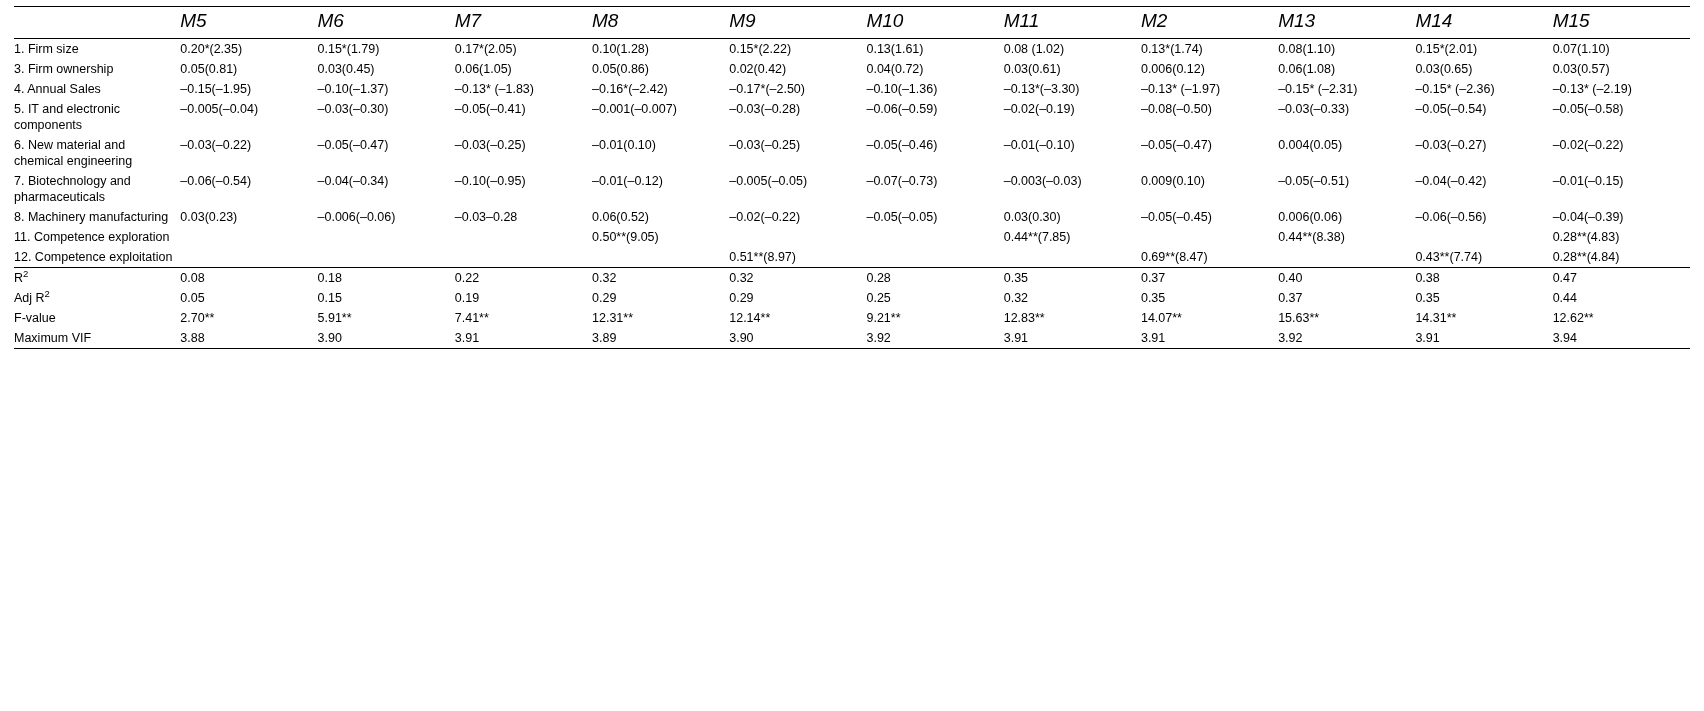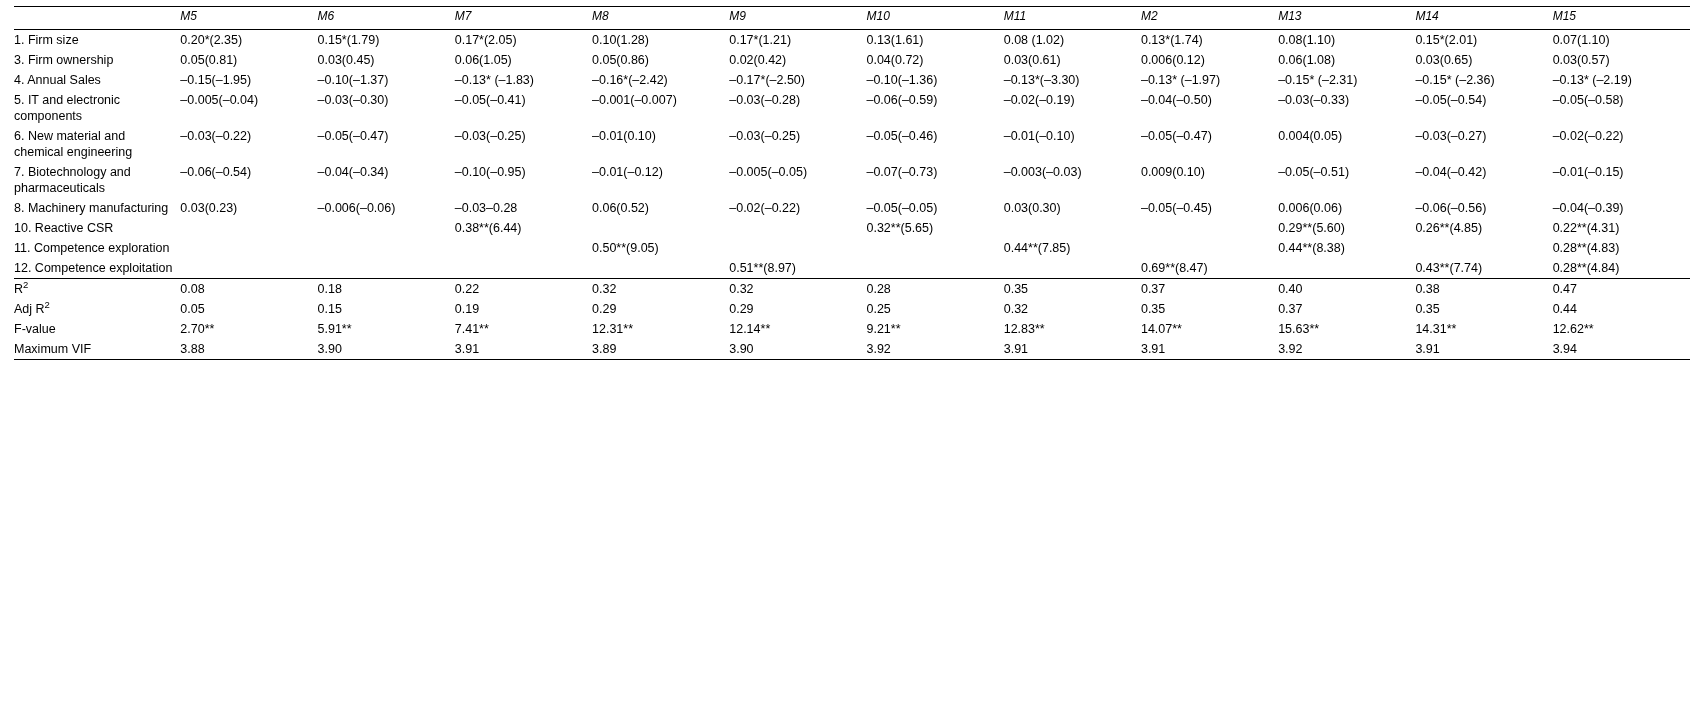--- a/index.html
+++ b/index.html
@@ -33,21 +33,21 @@
     vertical-align: top;
     padding: 2px 4px 2px 0;
     font-weight: normal;
   }
   
   col.c-label { width: 166px; }
   col.c-model { width: 137px; }
 
   thead tr.head-row th {
     font-style: italic;
-    font-size: 12px;
+    font-size: 19px;
     padding-bottom: 5px;
     padding-top: 2px;
   }
   thead tr.head-row th.rowlabel {
     font-style: normal;
   }
   
   tr.top-rule td, tr.top-rule th { border-top: 1.6px solid #000; }
   tr.head-row th { border-top: 1.6px solid #000; }
   .rule-thin { border-bottom: 1px solid #000; }
@@ -98,21 +98,21 @@
       </tr>
     </thead>
     <tbody>
 
       <tr class="first-body">
         <td class="rowlabel">1. Firm size</td>
         <td class="val">0.20*(2.35)</td>
         <td class="val">0.15*(1.79)</td>
         <td class="val">0.17*(2.05)</td>
         <td class="val">0.10(1.28)</td>
-        <td class="val">0.17*(1.21)</td>
+        <td class="val">0.15*(2.22)</td>
         <td class="val">0.13(1.61)</td>
         <td class="val">0.08 (1.02)</td>
         <td class="val">0.13*(1.74)</td>
         <td class="val">0.08(1.10)</td>
         <td class="val">0.15*(2.01)</td>
         <td class="val">0.07(1.10)</td>
       </tr>
 
 
       <tr>
@@ -147,21 +147,21 @@
 
       <tr>
         <td class="rowlabel">5. IT and electronic components</td>
         <td class="val">–0.005(–0.04)</td>
         <td class="val">–0.03(–0.30)</td>
         <td class="val">–0.05(–0.41)</td>
         <td class="val">–0.001(–0.007)</td>
         <td class="val">–0.03(–0.28)</td>
         <td class="val">–0.06(–0.59)</td>
         <td class="val">–0.02(–0.19)</td>
-        <td class="val">–0.04(–0.50)</td>
+        <td class="val">–0.08(–0.50)</td>
         <td class="val">–0.03(–0.33)</td>
         <td class="val">–0.05(–0.54)</td>
         <td class="val">–0.05(–0.58)</td>
       </tr>
 
       <tr>
         <td class="rowlabel">6. New material and chemical engineering</td>
         <td class="val">–0.03(–0.22)</td>
         <td class="val">–0.05(–0.47)</td>
         <td class="val">–0.03(–0.25)</td>
@@ -199,34 +199,20 @@
         <td class="val">–0.02(–0.22)</td>
         <td class="val">–0.05(–0.05)</td>
         <td class="val">0.03(0.30)</td>
         <td class="val">–0.05(–0.45)</td>
         <td class="val">0.006(0.06)</td>
         <td class="val">–0.06(–0.56)</td>
         <td class="val">–0.04(–0.39)</td>
       </tr>
 
 
-      <tr>
-        <td class="rowlabel">10. Reactive CSR</td>
-        <td class="val bold"></td>
-        <td class="val bold"></td>
-        <td class="val bold">0.38**(6.44)</td>
-        <td class="val bold"></td>
-        <td class="val bold"></td>
-        <td class="val bold">0.32**(5.65)</td>
-        <td class="val bold"></td>
-        <td class="val bold"></td>
-        <td class="val bold">0.29**(5.60)</td>
-        <td class="val bold">0.26**(4.85)</td>
-        <td class="val bold">0.22**(4.31)</td>
-      </tr>
 
       <tr>
         <td class="rowlabel">11. Competence exploration</td>
         <td class="val bold"></td>
         <td class="val bold"></td>
         <td class="val bold"></td>
         <td class="val bold">0.50**(9.05)</td>
         <td class="val bold"></td>
         <td class="val bold"></td>
         <td class="val bold">0.44**(7.85)</td>

